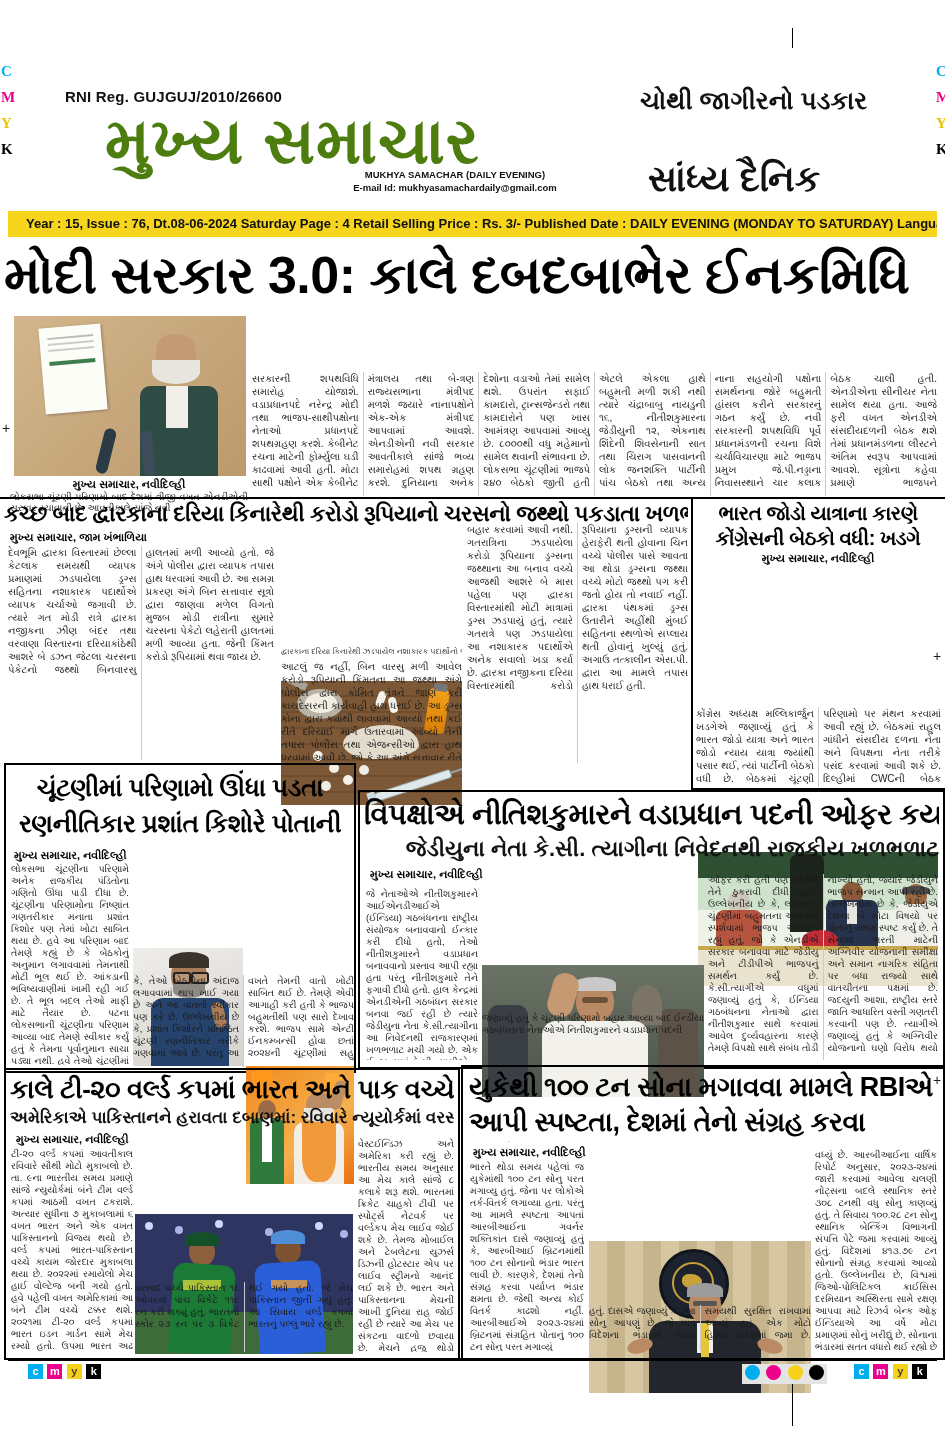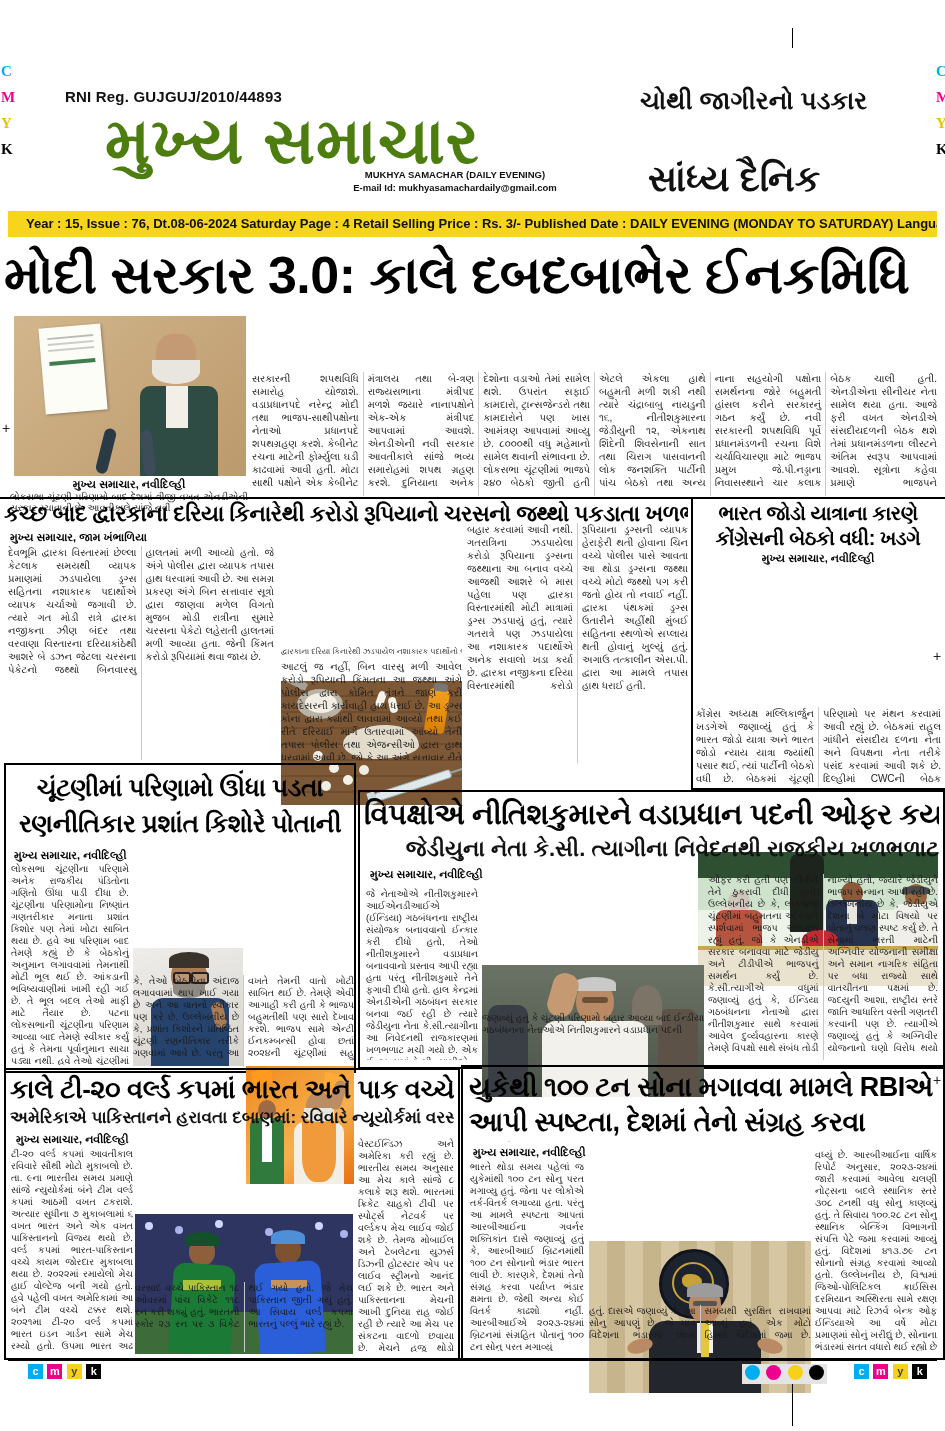--- a/index.html
+++ b/index.html
@@ -47,21 +47,21 @@
   <div class="abs" style="left:936px;top:58px;">
     <div class="cmyk-letter" style="color:#00aeef;">C</div>
     <div class="cmyk-letter" style="color:#ec008c;">M</div>
     <div class="cmyk-letter" style="color:#e8c400;">Y</div>
     <div class="cmyk-letter" style="color:#000;">K</div>
   </div>
   <div class="abs regmark" style="left:2px;top:420px;">+</div>
   <div class="abs regmark" style="left:933px;top:648px;">+</div>
   <div class="abs regmark" style="left:933px;top:1072px;">+</div>
 
-  <div class="abs rni" style="left:65px;top:88px;">RNI Reg. GUJGUJ/2010/44893</div>
+  <div class="abs rni" style="left:65px;top:88px;">RNI Reg. GUJGUJ/2010/26600</div>
   <div class="abs tagline" style="left:640px;top:86px;">ચોથી જાગીરનો પડકાર</div>
   <div class="abs masthead" style="left:105px;top:104px;">મુખ્ય સમાચાર</div>
   <div class="abs mh-small" style="left:340px;top:168px;width:230px;">
     <div>MUKHYA SAMACHAR (DAILY EVENING)</div>
     <div>E-mail Id: mukhyasamachardaily@gmail.com</div>
   </div>
   <div class="abs mh-gu" style="left:648px;top:158px;">સાંધ્ય દૈનિક</div>
   <div class="abs infobar" style="left:8px;top:211px;width:911px;">Year : 15,   Issue : 76,   Dt.08-06-2024 Saturday    Page : 4   Retail Selling Price : Rs. 3/-  Published Date : DAILY EVENING (MONDAY TO SATURDAY)   Language : GUJARATI</div>
 
   <div class="abs hl" style="left:4px;top:240px;width:937px;height:72px;font-size:52px;line-height:70px;white-space:nowrap;overflow:hidden;">મોદી સરકાર 3.0: કાલે દબદબાભેર ઈનકમિધિ</div>

